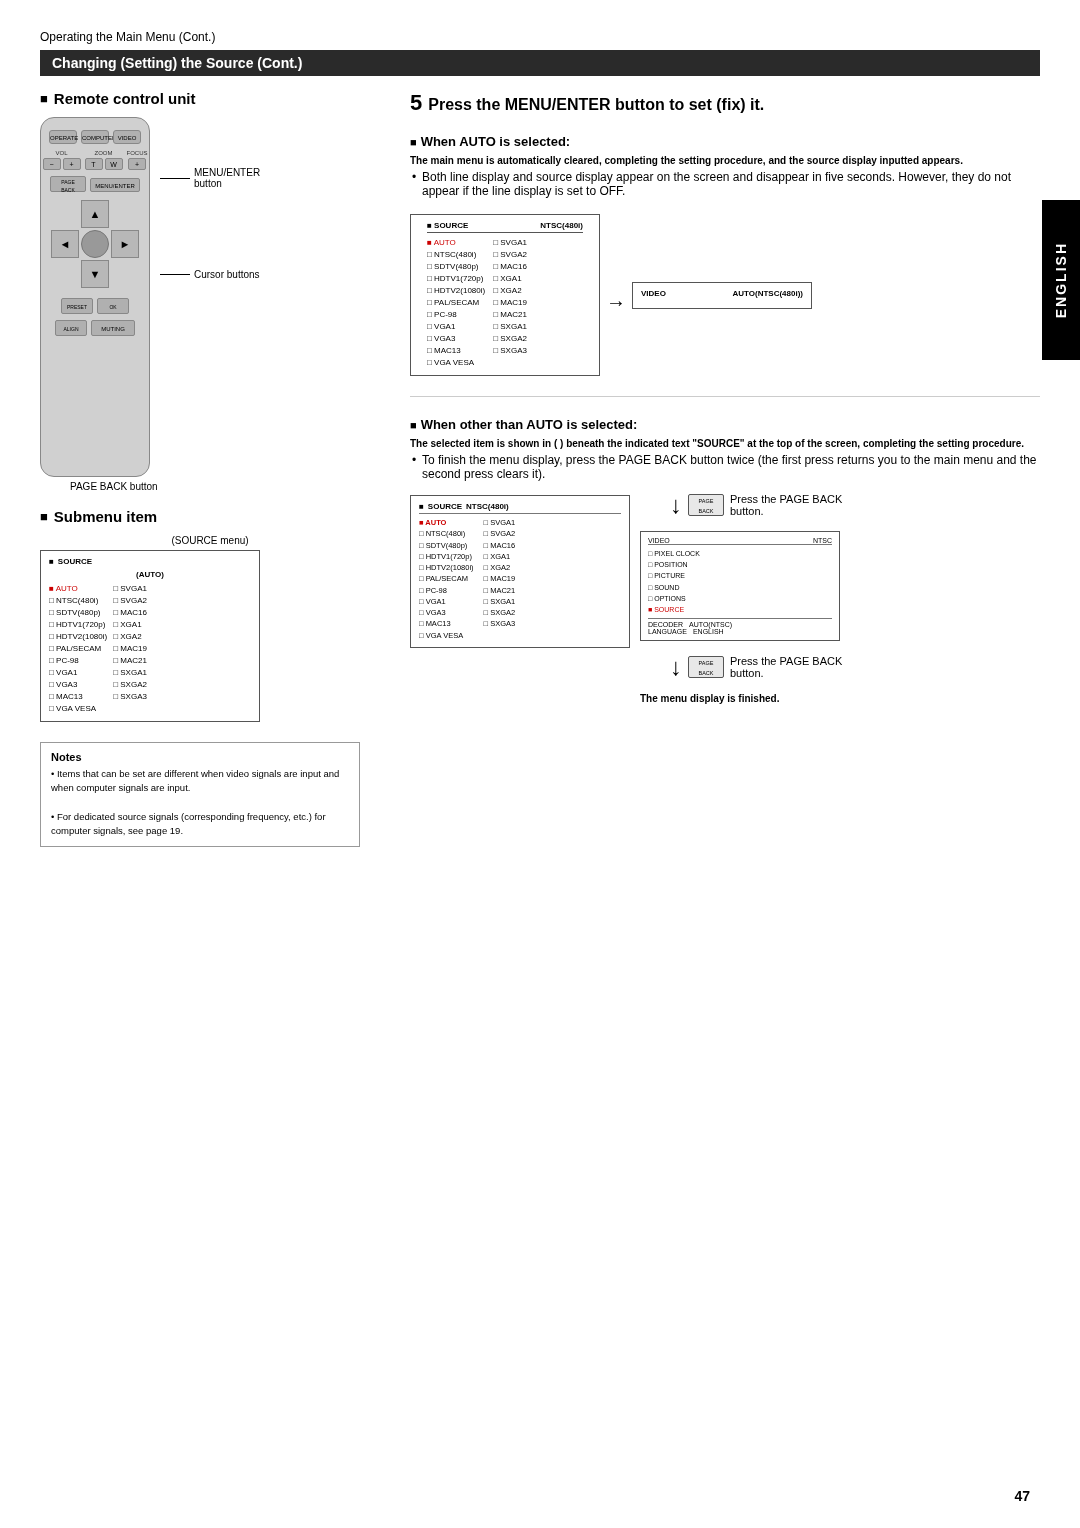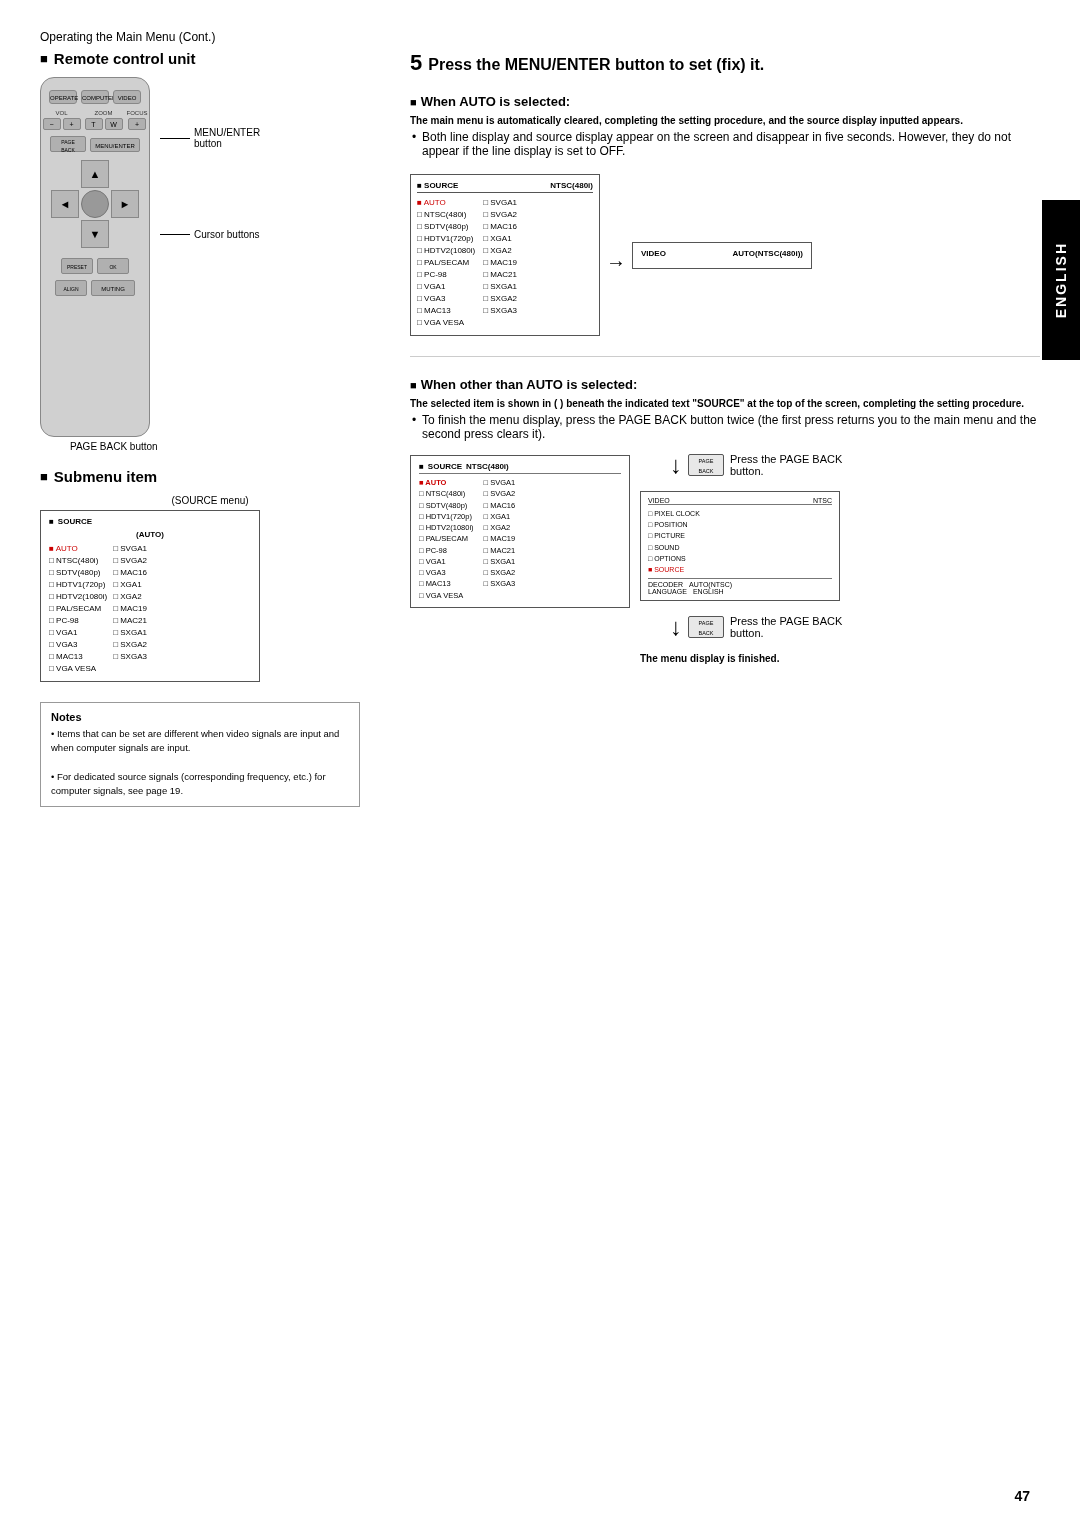--- a/index.html
+++ b/index.html
@@ -318,21 +318,21 @@
     .bullet-text::before {
       content: '•';
       position: absolute;
       left: 2px;
     }
 
     
     .screen-mockup {
       border: 1.5px solid #555;
       background: #fff;
-      padding: 6px 6px;
+      padding: 6px 16px;
       width: 200px;
       font-size: 8px;
       margin: 8px 0;
     }
 
     .screen-mockup-title {
       font-size: 8px;
       font-weight: bold;
       border-bottom: 1px solid #555;
       margin-bottom: 4px;
@@ -569,20 +569,21 @@
 <body>
 
 <div class="page-container">
 
   <div class="english-tab">
     <span>ENGLISH</span>
   </div>
 
   <div class="operating-header">Operating the Main Menu (Cont.)</div>
 
+  <div class="section-banner">Changing (Setting) the Source (Cont.)</div>
 
   <div class="two-col-layout">
 
     <div class="left-col">
 
       <div class="section-heading">Remote control unit</div>
 
       <div class="remote-wrap">
         <div class="remote-body">
 

